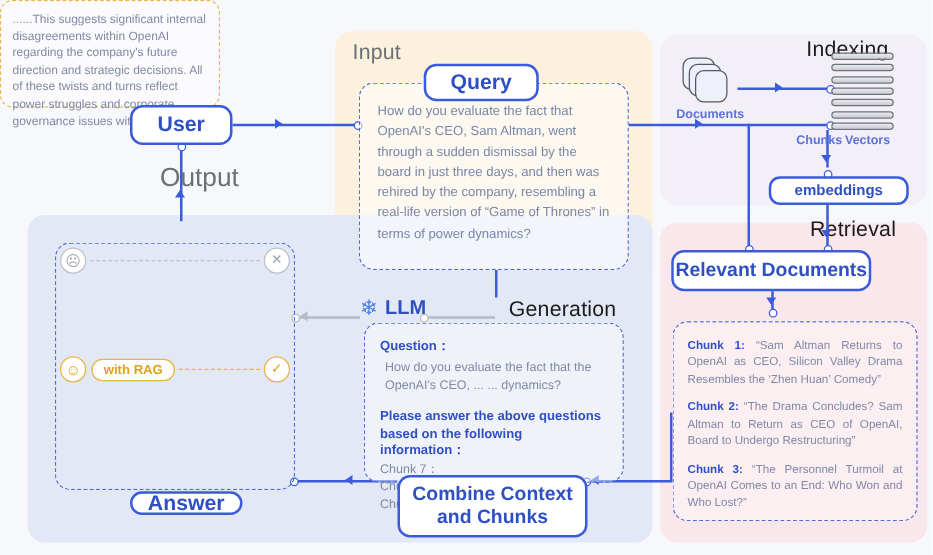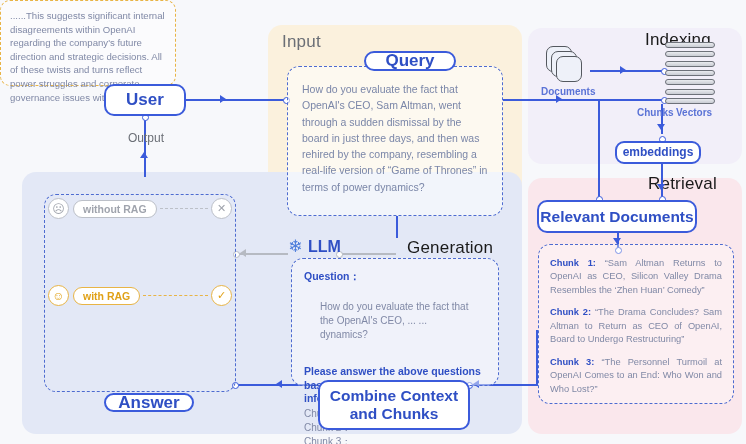--- a/index.html
+++ b/index.html
@@ -15,42 +15,42 @@
   #panel-indexing{left:528px;top:28px;width:214px;height:136px;background:#f2eff9;}
   #panel-retrieval{left:528px;top:178px;width:214px;height:256px;background:#fae7ec;}
   #panel-generation{left:22px;top:172px;width:500px;height:262px;background:#e3e8f6;}
 
   
   .pill{position:absolute;box-sizing:border-box;background:#fff;border:2px solid #3b5bdb;
         border-radius:10px;display:flex;align-items:center;justify-content:center;
         color:#2f4fc4;font-weight:bold;text-align:center;line-height:1.15;}
 
   #box-user{left:104px;top:84px;width:82px;height:32px;font-size:17px;}
-  #box-query{left:364px;top:51px;width:92px;height:20px;font-size:17px;z-index:6;}
+  #box-query{left:339px;top:51px;width:92px;height:30px;font-size:17px;z-index:6;}
   #box-relevant{left:537px;top:200px;width:160px;height:33px;font-size:15.5px;}
-  #box-embeddings{left:615px;top:141px;width:86px;height:23px;font-size:12px;border-width:2px;border-radius:9px;text-align:right;}
+  #box-embeddings{left:615px;top:141px;width:112px;height:23px;font-size:12px;border-width:2px;border-radius:9px;text-align:right;}
   #box-answer{left:104px;top:393px;width:90px;height:19px;font-size:17px;z-index:6;}
   #box-combine{left:318px;top:380px;width:152px;height:50px;font-size:15.5px;flex-direction:column;z-index:6;}
 
   
   .dashed{position:absolute;box-sizing:border-box;border:1.4px dashed #4d6bd0;border-radius:12px;}
 
   #query-body{left:287px;top:66px;width:216px;height:150px;padding:14px 14px 8px;
               background:rgba(255,255,255,.55);}
   #query-body p{margin:0;font-size:10.5px;line-height:1.55;color:#7a86a8;}
 
   #gen-body{left:291px;top:258px;width:208px;height:128px;padding:11px 12px;
             background:rgba(255,255,255,.45);}
   .gen-label{font-size:10.5px;font-weight:bold;color:#2f4fc4;margin:0 0 1px;}
-  .gen-text{font-size:10px;line-height:1.4;color:#8089a6;margin:16px;}
+  .gen-text{font-size:10px;line-height:1.4;color:#8089a6;margin:4px;}
   .gen-gap{height:7px;}
   .gen-chunk{font-size:10px;line-height:1.42;color:#8089a6;margin:0;}
 
   
-  #chunk-body{left:538px;top:244px;width:196px;height:160px;padding:12px 11px;
+  #chunk-body{left:538px;top:257px;width:196px;height:160px;padding:12px 11px;
               background:rgba(255,255,255,.35);}
   .chunk-p{margin:0 0 9px;font-size:9.3px;line-height:1.45;color:#8089a6;text-align:justify;}
   .chunk-p:last-child{margin-bottom:0;}
   .chunk-p b{color:#2f4fc4;}
 
   
   #rag-outer{left:44px;top:194px;width:192px;height:198px;border-color:#4d6bd0;}
 
   .rag-row{position:absolute;display:flex;align-items:center;}
   .rag-tag{box-sizing:border-box;border-radius:11px;border:1.5px solid;background:#fff;
@@ -87,21 +87,21 @@
   #cap-vectors{left:676px;top:107px;}
 
   #llm-icon{position:absolute;left:288px;top:238px;font-size:17px;color:#4d7ddb;line-height:1;}
   #llm-label{position:absolute;left:308px;top:238px;font-size:16px;font-weight:bold;color:#2f4fc4;}
 
   
   #t-input{left:282px;top:32px;}
   #t-indexing{left:645px;top:30px;}
   #t-retrieval{left:648px;top:174px;}
   #t-generation{left:407px;top:238px;}
-  #lbl-output{position:absolute;left:128px;top:131px;font-size:12px;color:#6b6f76;}
+  #lbl-output{position:absolute;left:128px;top:131px;font-size:21px;color:#6b6f76;}
 
   
   .ln{position:absolute;background:#3b5bdb;}
   .ln.h{height:2px;}
   .ln.v{width:2px;}
   .ln.gray{background:#b6bac2;}
   .arrow{position:absolute;width:0;height:0;}
   .ar-r{border-left:6px solid #3b5bdb;border-top:4.5px solid transparent;border-bottom:4.5px solid transparent;}
   .ar-l{border-right:6px solid #3b5bdb;border-top:4.5px solid transparent;border-bottom:4.5px solid transparent;}
   .ar-d{border-top:6px solid #3b5bdb;border-left:4.5px solid transparent;border-right:4.5px solid transparent;}
@@ -230,21 +230,20 @@
 
   <div class="pill" id="box-combine">
     <span>Combine Context</span>
     <span>and Chunks</span>
   </div>
 
   <div class="dashed" id="rag-outer"></div>
 
   <div class="rag-row" id="row-without">
     <div class="face gray-ui">☹</div>
-    <div class="rag-tag gray-ui" style="margin-left:4px;">without RAG</div>
     <div class="dash-line gray-ui" style="border-top-color:#bcc0c8;"></div>
     <div class="mark gray-ui">✕</div>
   </div>
 
   <div class="rag-row" id="row-with">
     <div class="face amber-ui">☺</div>
     <div class="rag-tag amber-ui" style="margin-left:4px;">with RAG</div>
     <div class="dash-line amber-ui" style="border-top-color:#e8b445;"></div>
     <div class="mark amber-ui">✓</div>
   </div>

